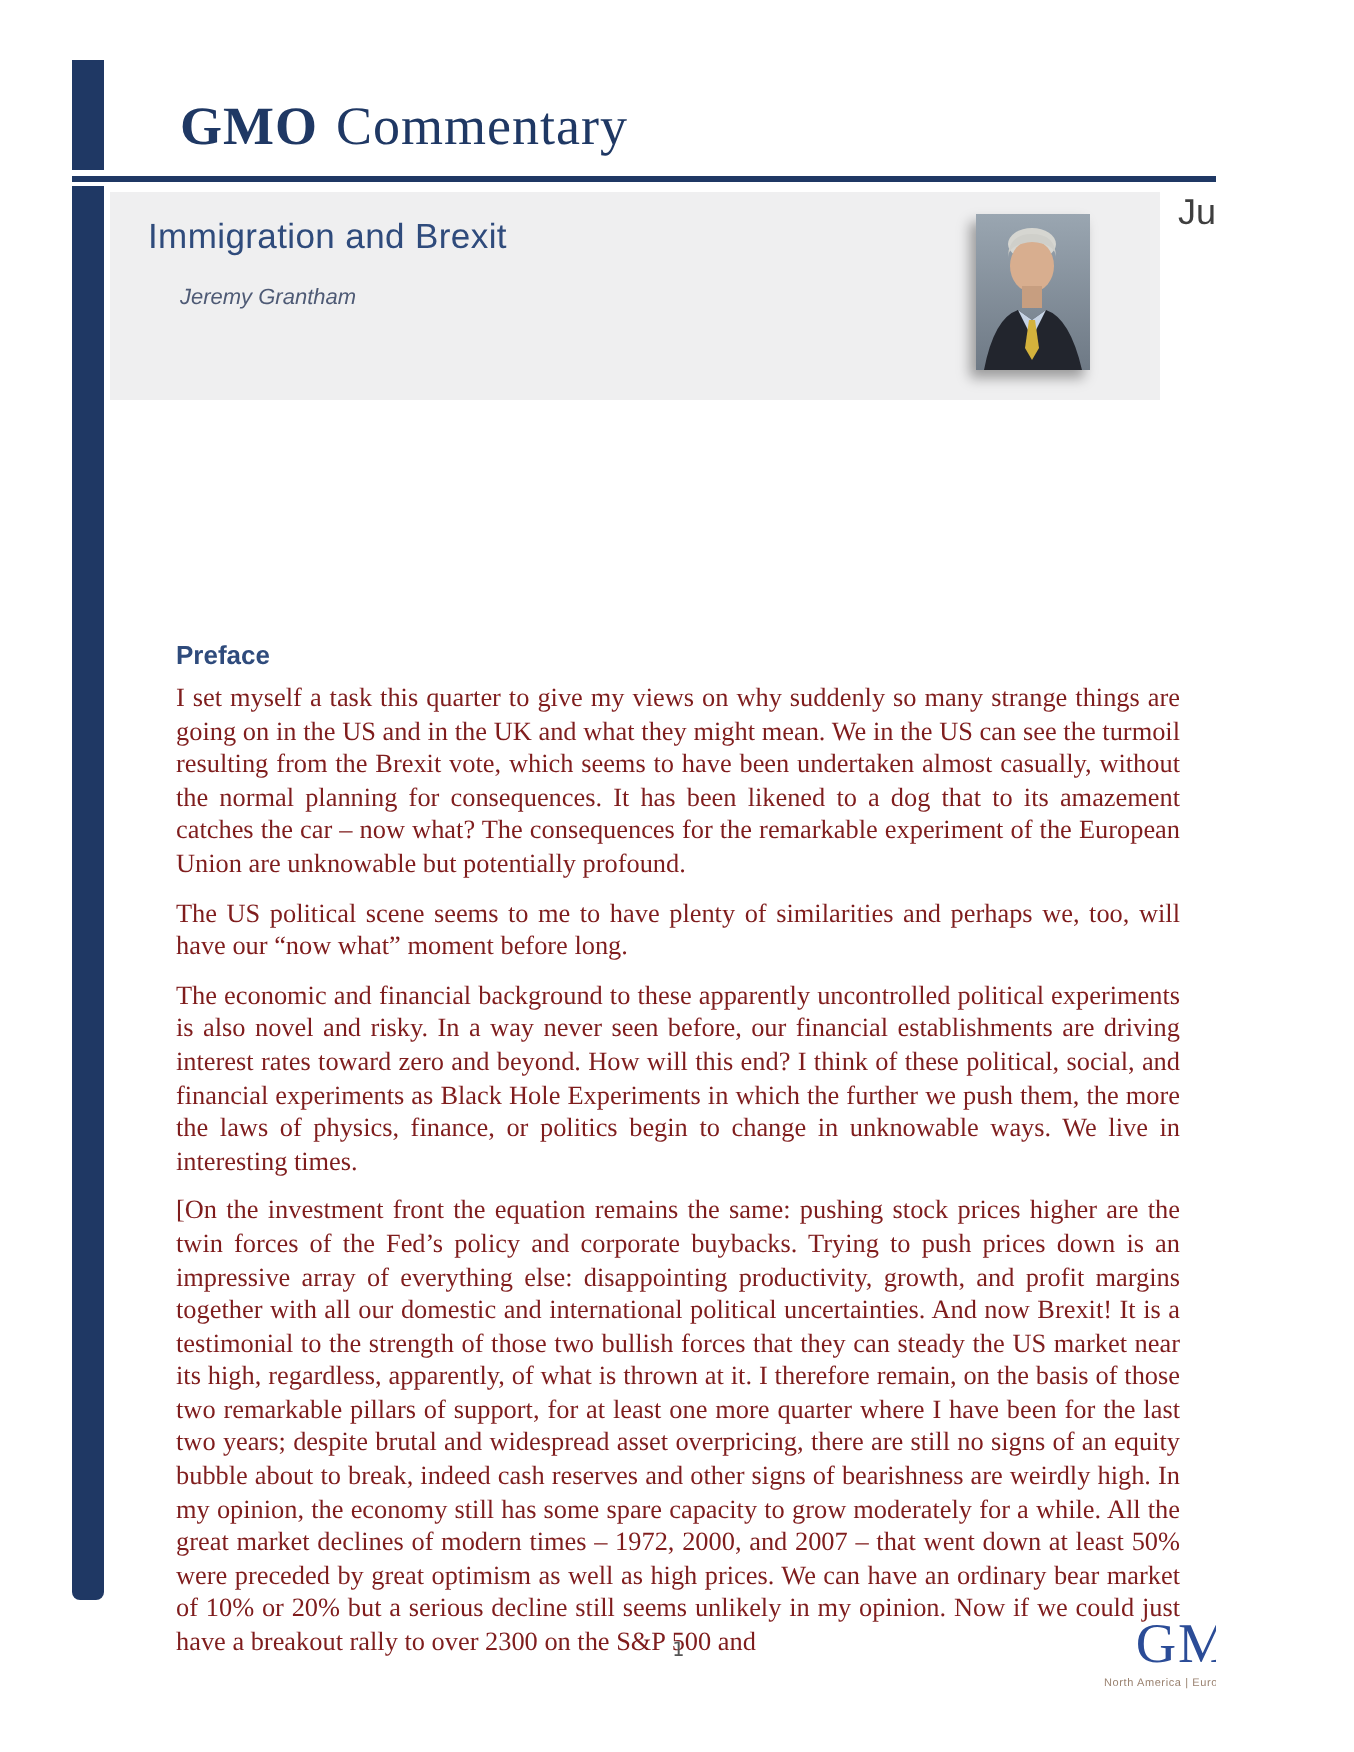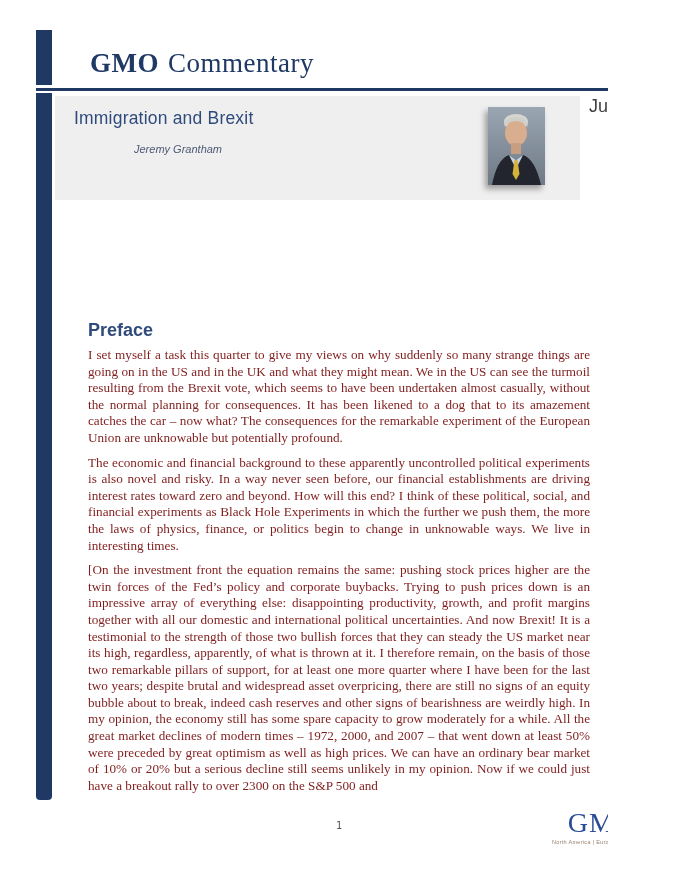--- a/index.html
+++ b/index.html
@@ -22,31 +22,31 @@
     font-family:"Liberation Sans", sans-serif;font-size:18px;color:#3f3f3f;
   }
   
   .banner{position:absolute;left:55px;top:96px;width:525px;height:104px;background:#efeff0;}
   .banner-title{
     position:absolute;left:19px;top:12px;
     font-family:"Liberation Sans", sans-serif;font-size:17.5px;color:#2f4b7c;letter-spacing:.2px;
   }
   .banner-author{
     position:absolute;left:35px;top:47px;
-    font-family:"Liberation Sans", sans-serif;font-style:italic;font-size:11px;color:#4e5a75;margin-left:44px;
+    font-family:"Liberation Sans", sans-serif;font-style:italic;font-size:11px;color:#4e5a75;
   }
   .photo{
     position:absolute;left:433px;top:11px;width:57px;height:78px;
     box-shadow:-3px 4px 6px rgba(0,0,0,.35);
   }
   .photo svg{display:block;width:57px;height:78px;}
   
   .body-col{position:absolute;left:88px;top:320px;width:502px;}
   .section-heading{
-    font-family:"Liberation Sans", sans-serif;font-weight:bold;font-size:18px;color:#2f4b7c;
+    font-family:"Liberation Sans", sans-serif;font-weight:bold;font-size:13px;color:#2f4b7c;
     margin:0 0 6px 0;
   }
   .body-col p{
     margin:0 0 8px 0;font-size:13.2px;line-height:16.6px;color:#7f1d1d;
     text-align:justify;
   }
   
   .page-number{
     position:absolute;left:88px;top:820px;width:502px;text-align:center;
     font-family:"DejaVu Sans Mono", monospace;font-size:10px;color:#555555;
@@ -94,20 +94,21 @@
         <path d="M4 78 Q9 52 21 48 L28 53 L35 48 Q47 52 53 78 Z" fill="#22252d"></path>
         <path d="M21 48 L28 62 L35 48 L28 53 Z" fill="#c6d3e4"></path>
         <path d="M26.5 53 L29.5 53 L31.5 67 L28 73 L24.5 67 Z" fill="#d4b23c"></path>
       </svg>
     </div>
   </div>
 
   <div class="body-col">
     <h2 class="section-heading">Preface</h2>
     <p>I set myself a task this quarter to give my views on why suddenly so many strange things are going on in the US and in the UK and what they might mean. We in the US can see the turmoil resulting from the Brexit vote, which seems to have been undertaken almost casually, without the normal planning for consequences. It has been likened to a dog that to its amazement catches the car – now what? The consequences for the remarkable experiment of the European Union are unknowable but potentially profound.</p>
+    <p>The US political scene seems to me to have plenty of similarities and perhaps we, too, will have our “now what” moment before long.</p>
     <p>The economic and financial background to these apparently uncontrolled political experiments is also novel and risky. In a way never seen before, our financial establishments are driving interest rates toward zero and beyond. How will this end? I think of these political, social, and financial experiments as Black Hole Experiments in which the further we push them, the more the laws of physics, finance, or politics begin to change in unknowable ways. We live in interesting times.</p>
     <p>[On the investment front the equation remains the same: pushing stock prices higher are the twin forces of the Fed’s policy and corporate buybacks. Trying to push prices down is an impressive array of everything else: disappointing productivity, growth, and profit margins together with all our domestic and international political uncertainties. And now Brexit! It is a testimonial to the strength of those two bullish forces that they can steady the US market near its high, regardless, apparently, of what is thrown at it. I therefore remain, on the basis of those two remarkable pillars of support, for at least one more quarter where I have been for the last two years; despite brutal and widespread asset overpricing, there are still no signs of an equity bubble about to break, indeed cash reserves and other signs of bearishness are weirdly high. In my opinion, the economy still has some spare capacity to grow moderately for a while. All the great market declines of modern times – 1972, 2000, and 2007 – that went down at least 50% were preceded by great optimism as well as high prices. We can have an ordinary bear market of 10% or 20% but a serious decline still seems unlikely in my opinion. Now if we could just have a breakout rally to over 2300 on the S&amp;P 500 and</p>
   </div>
 
   <div class="page-number">1</div>
   <div class="logo">
     <div class="logo-text">GMO</div>
     <div class="logo-tagline">North America  |  Europe  |  Asia-Pacific</div>
   </div>
 

